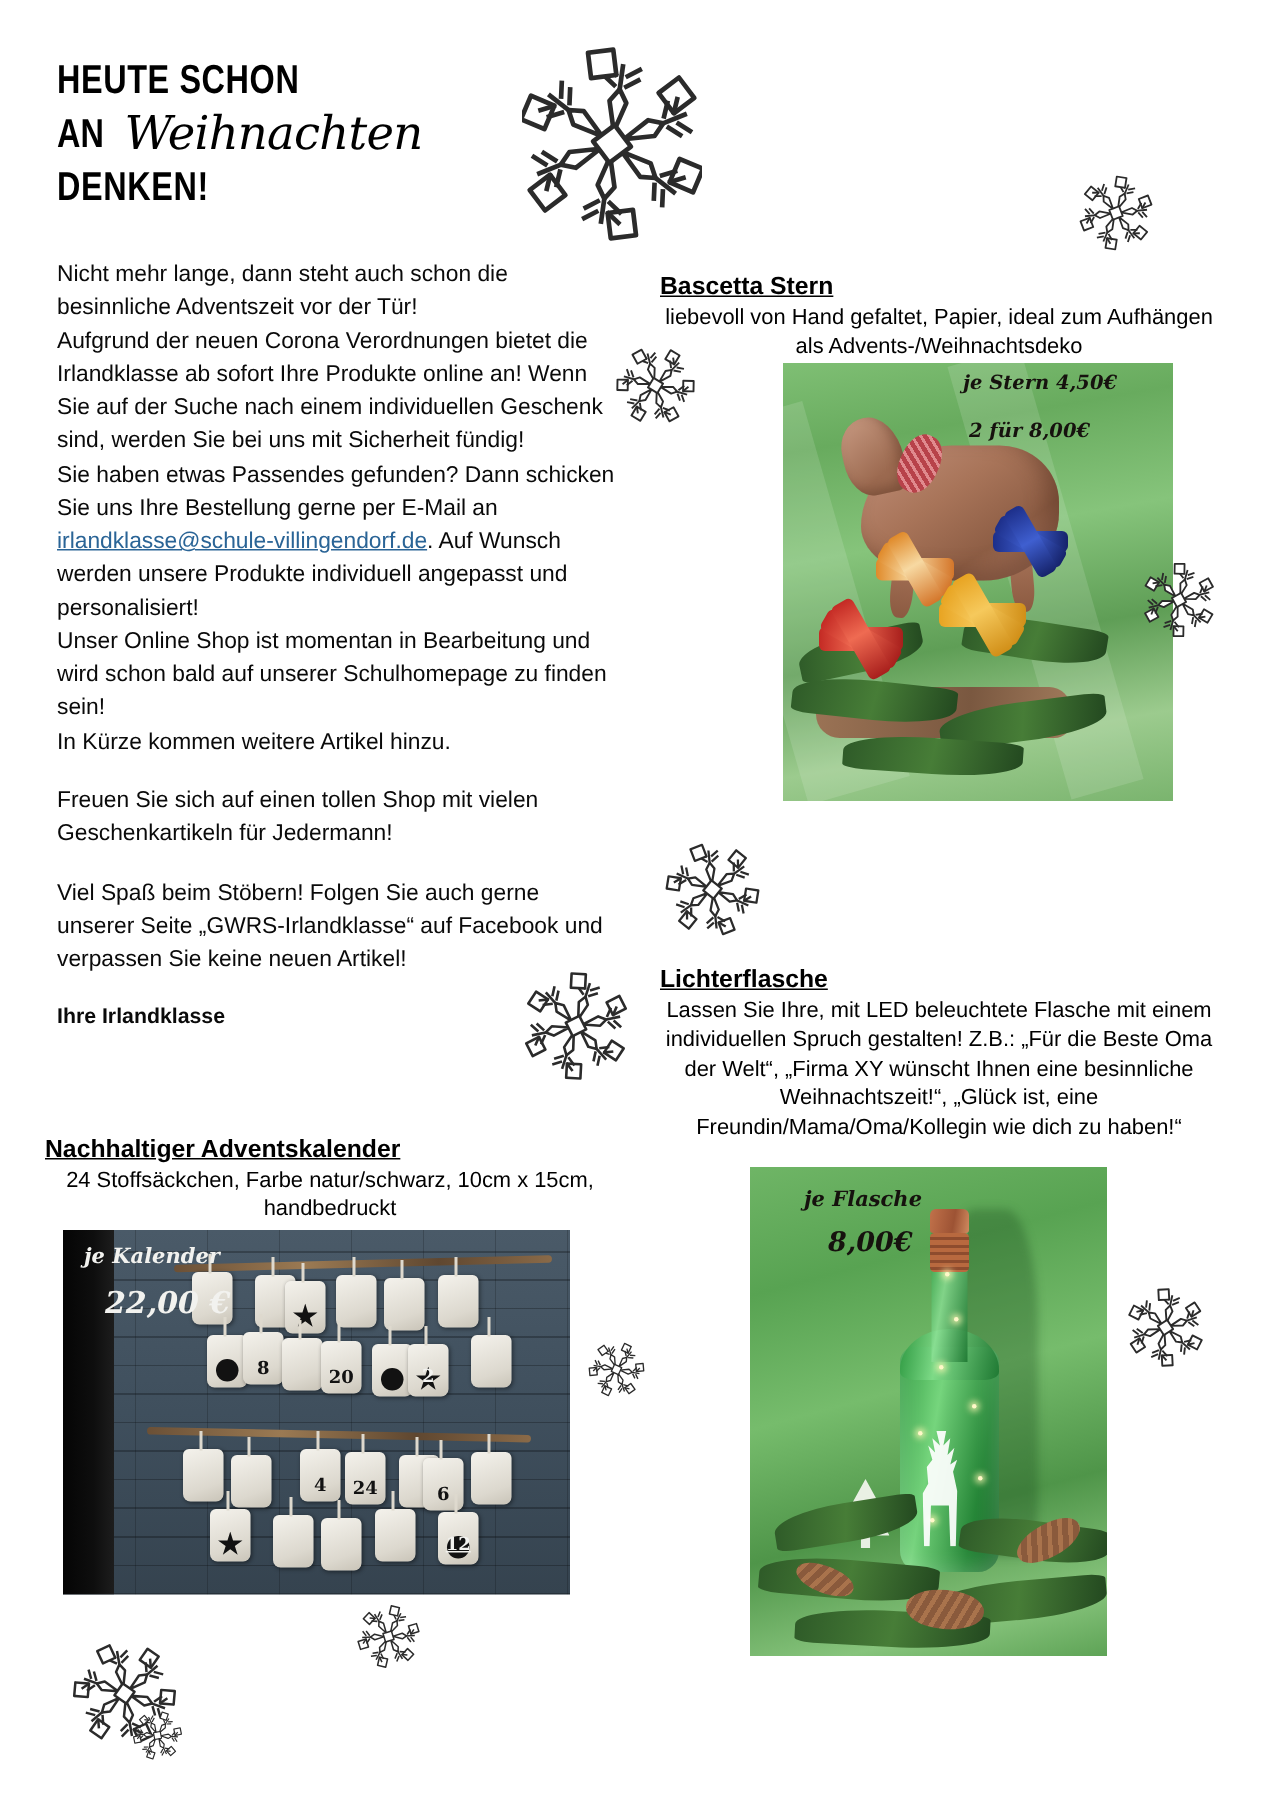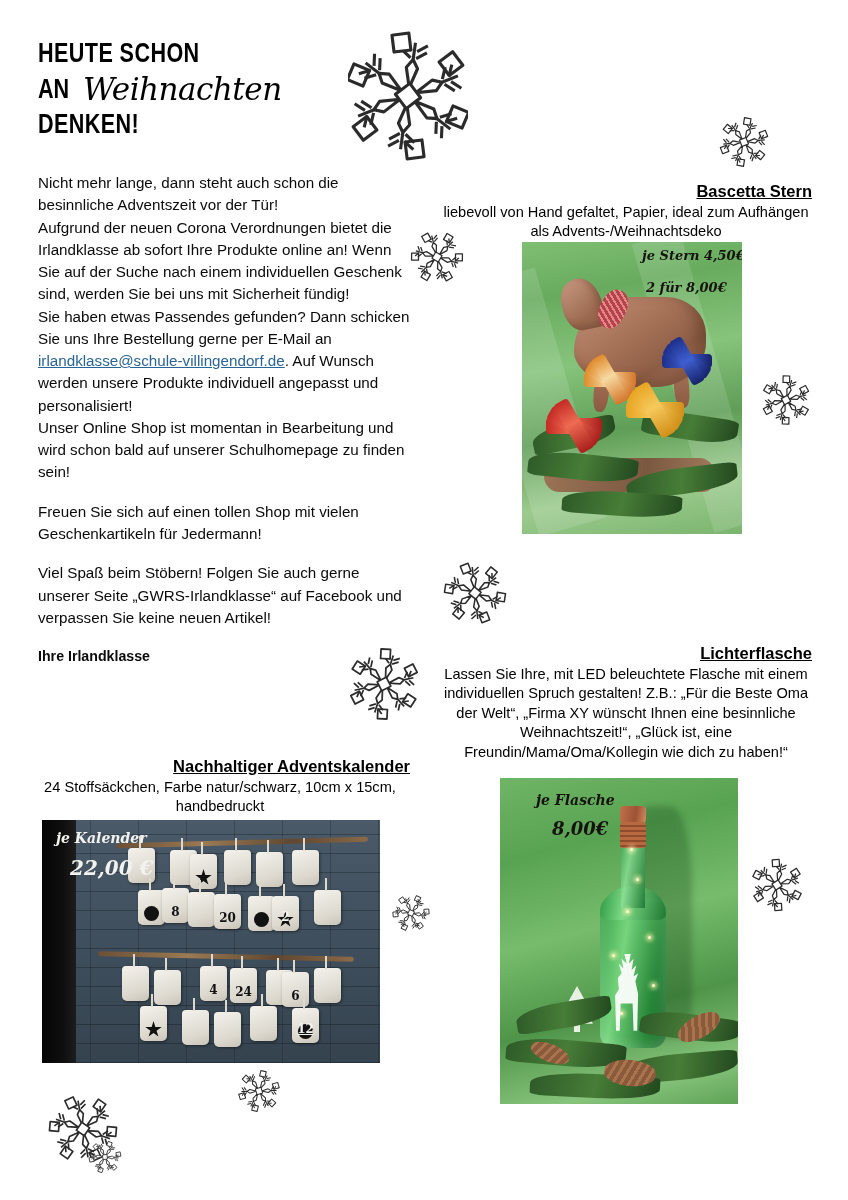--- a/index.html
+++ b/index.html
@@ -81,21 +81,21 @@
   .signature {
     font-weight: bold;
     font-size: 14.2px;
   }
 
   
   .section-title {
     font-weight: bold;
     font-size: 16.5px;
     text-decoration: underline;
-    text-align: right;
+    text-align: left;
     margin: 0 0 2px 0;
   }
   .section-sub {
     font-size: 14.6px;
     line-height: 1.33;
     text-align: center;
     margin: 0;
   }
 
   .block-bascetta {
@@ -120,21 +120,21 @@
   
   .photo {
     position: absolute;
     overflow: hidden;
   }
 
   
   #photo-star {
     left: 522px;
     top: 242px;
-    width: 220px;
+    width: 260px;
     height: 292px;
     background:
       linear-gradient(170deg, #7fbf74 0%, #68ab5e 18%, #86c47b 40%, #5f9e56 62%, #9ccb8e 82%, #7ab46e 100%);
   }
   #photo-star .fabric-fold {
     position: absolute;
     background: rgba(255,255,255,0.13);
     transform: rotate(-16deg);
   }
   .horse {
@@ -405,20 +405,21 @@
       <span class="hl-script">Weihnachten</span>
     </div>
     <span class="hl-line hl-line3">DENKEN!</span>
   </div>
 
   <div class="bodytext">
     <p>Nicht mehr lange, dann steht auch schon die besinnliche Adventszeit vor der Tür!</p>
     <p>Aufgrund der neuen Corona Verordnungen bietet die Irlandklasse ab sofort Ihre Produkte online an! Wenn Sie auf der Suche nach einem individuellen Geschenk sind, werden Sie bei uns mit Sicherheit fündig!</p>
     <p><span>Sie haben etwas Passendes gefunden? Dann schicken Sie uns Ihre Bestellung gerne per E-Mail an </span><a class="email-link" href="#">irlandklasse@schule-villingendorf.de</a><span>. Auf Wunsch werden unsere Produkte individuell angepasst und personalisiert!</span></p>
     <p>Unser Online Shop ist momentan in Bearbeitung und wird schon bald auf unserer Schulhomepage zu finden sein!</p>
+    <p>In Kürze kommen weitere Artikel hinzu.</p>
     <div class="spacer"></div>
     <p>Freuen Sie sich auf einen tollen Shop mit vielen Geschenkartikeln für Jedermann!</p>
     <div class="spacer"></div>
     <p>Viel Spaß beim Stöbern! Folgen Sie auch gerne unserer Seite „GWRS-Irlandklasse“ auf Facebook und verpassen Sie keine neuen Artikel!</p>
     <div class="spacer"></div>
     <p class="signature">Ihre Irlandklasse</p>
   </div>
 
   <div class="block-bascetta">
     <div class="section-title">Bascetta Stern</div>

